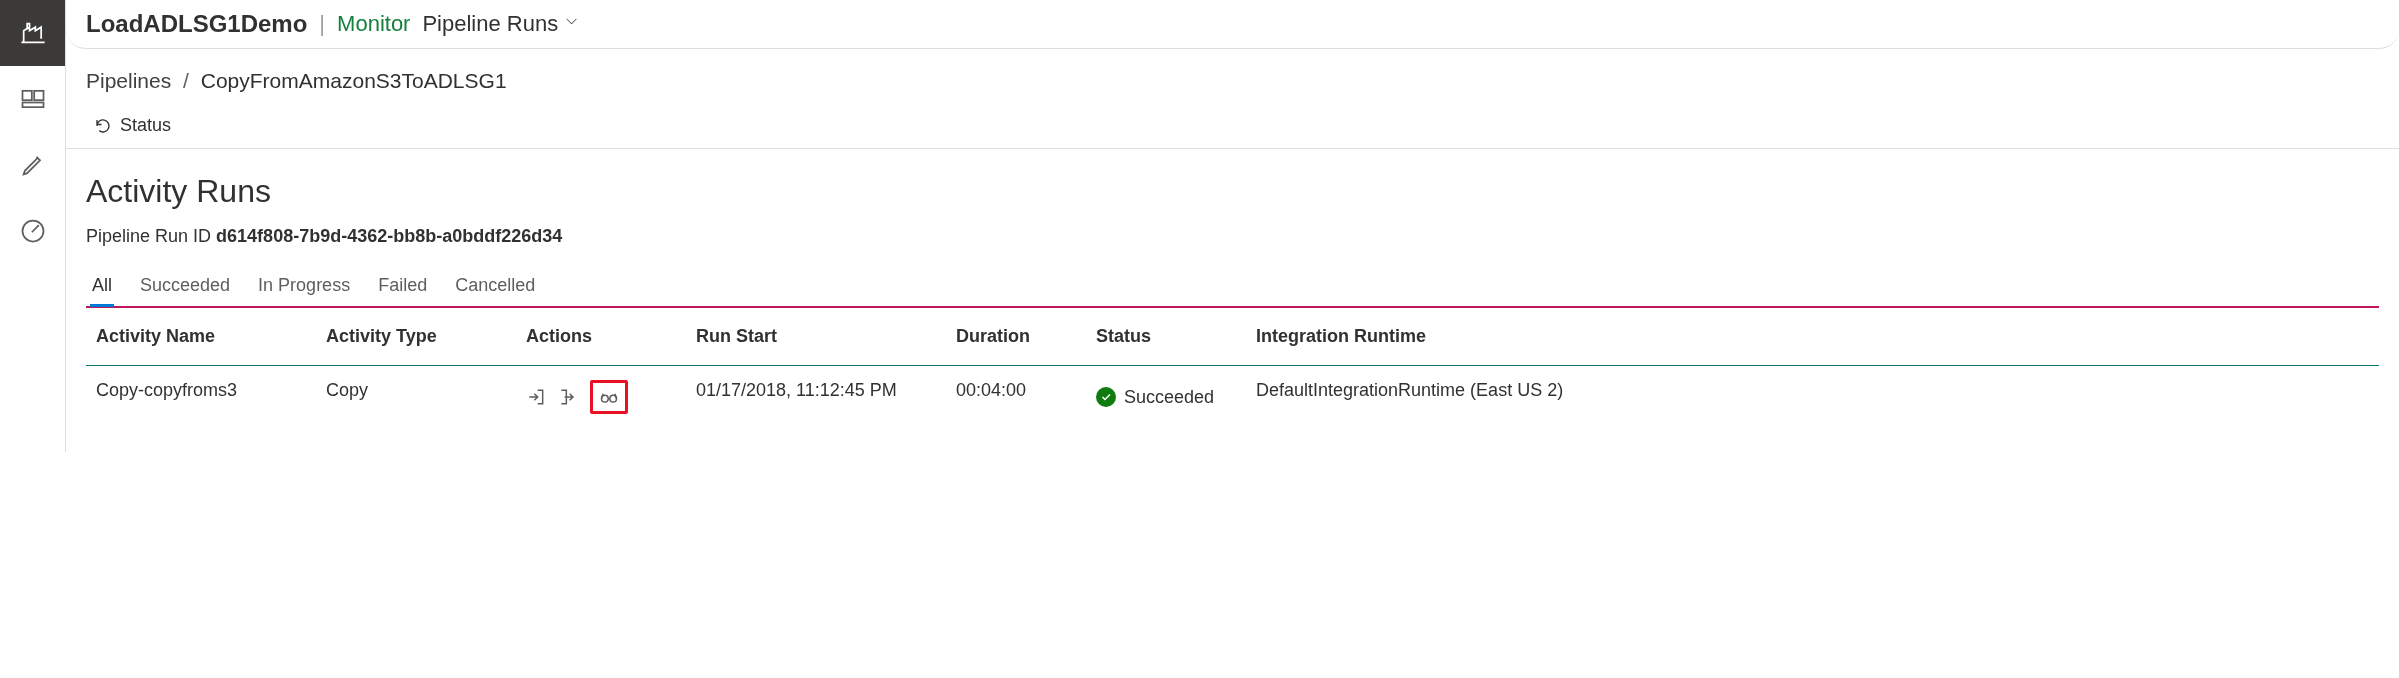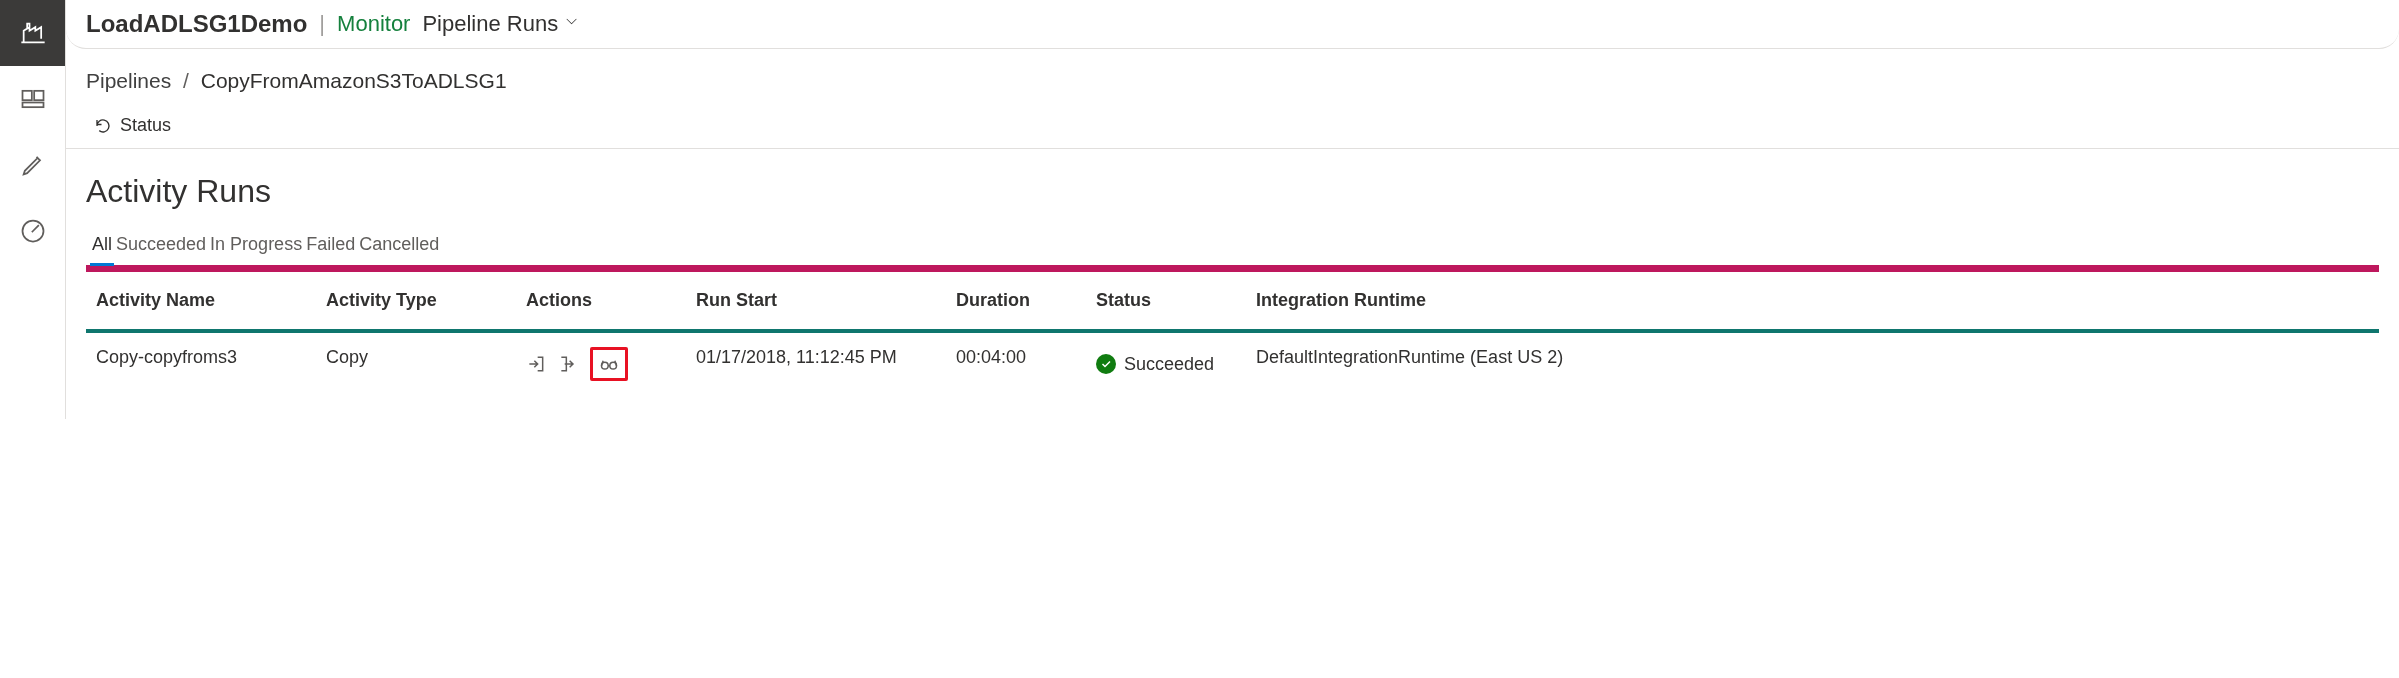--- a/index.html
+++ b/index.html
@@ -121,21 +121,22 @@
       margin-bottom: 20px;
     }
     .runid-label {
       font-weight: 400;
     }
     .runid-value {
       font-weight: 700;
     }
     .filter-tabs {
       display: flex;
-      border-bottom: 7px solid #be185d;
+      gap: 24px;
+      border-bottom: 2px solid #be185d;
       padding-left: 4px;
       text-align: center;
     }
     .filter-tab {
       padding: 8px 2px;
       font-size: 18px;
       color: #605e5c;
       cursor: pointer;
       border-bottom: 3px solid transparent;
       margin-bottom: -1px;
@@ -143,21 +144,21 @@
     .filter-tab.active {
       color: #323130;
       border-bottom-color: #0078d4;
     }
     .data-table {
       width: 100%;
     }
     .table-head {
       display: flex;
       padding: 18px 10px;
-      border-bottom: 4px solid #0f766e;
+      border-bottom: 1px solid #0f766e;
       font-weight: 600;
       color: #323130;
       font-size: 18px;
     }
     .table-row {
       display: flex;
       padding: 14px 10px;
       font-size: 18px;
       color: #323130;
     }
@@ -247,20 +248,24 @@
     <div class="refresh-btn">
       <svg viewBox="0 0 24 24" fill="none" stroke="currentColor" stroke-width="1.8">
         <path d="M4 12a8 8 0 1 1 3 6.2M4 4v6h6"></path>
       </svg>
       <span>Status</span>
     </div>
   </div>
 
   <div class="content">
     <h1 class="page-heading">Activity Runs</h1>
+    <div class="runid-line">
+      <span class="runid-label">Pipeline Run ID</span>
+      <span class="runid-value">d614f808-7b9d-4362-bb8b-a0bddf226d34</span>
+    </div>
 
     <div class="filter-tabs">
       <div class="filter-tab active">All</div>
       <div class="filter-tab">Succeeded</div>
       <div class="filter-tab">In Progress</div>
       <div class="filter-tab">Failed</div>
       <div class="filter-tab">Cancelled</div>
     </div>
 
     <div class="data-table">

